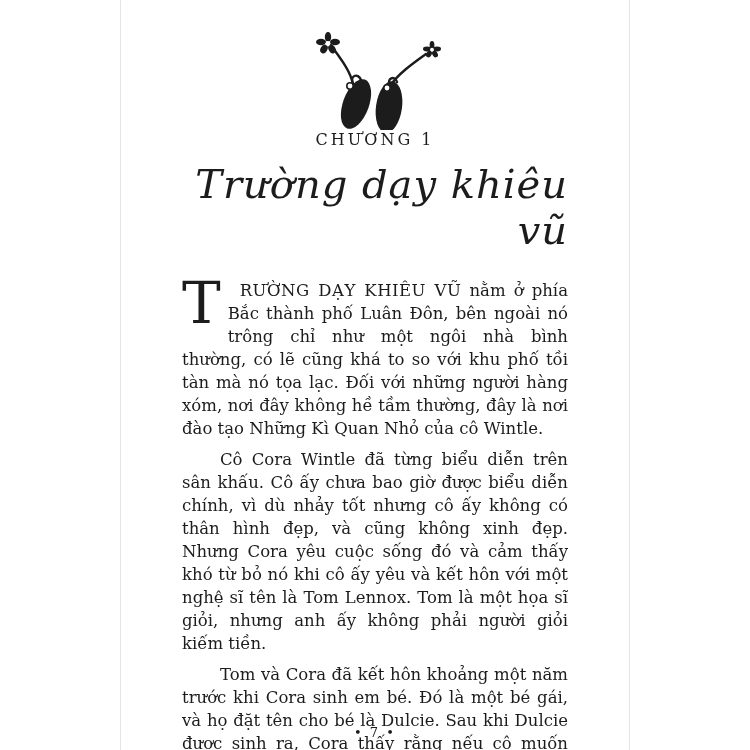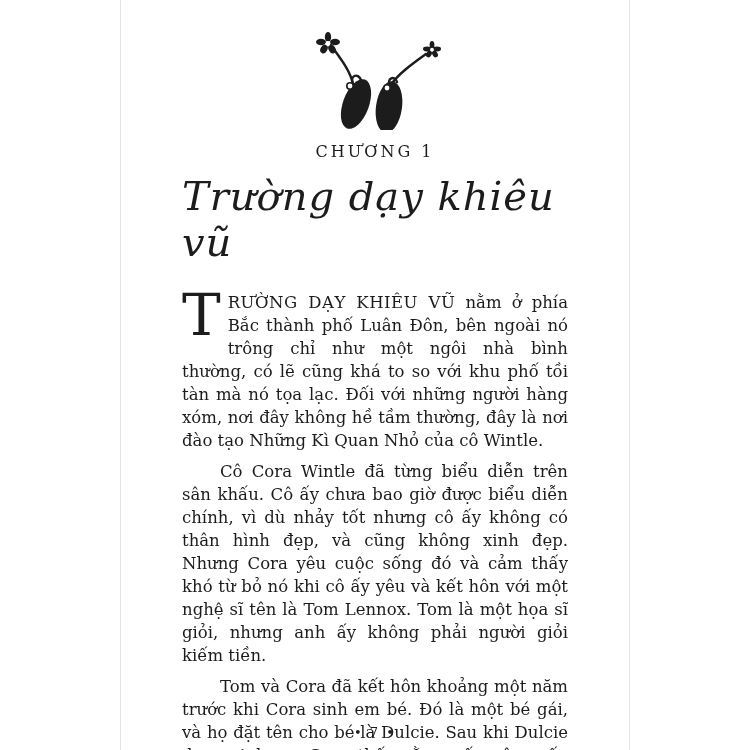--- a/index.html
+++ b/index.html
@@ -31,30 +31,30 @@
     margin: 0 auto;
   }
 
   .illustration {
     text-align: center;
     padding-top: 28px;
     height: 102px;
   }
 
   .chapter-heading {
-    margin-top: 12px;
+    margin-top: 0;
     text-align: center;
     font-size: 16px;
     letter-spacing: 3px;
     font-weight: normal;
   }
 
   .chapter-title {
     margin: 12px 0 0 0;
-    text-align: left;
+    text-align: right;
     font-size: 40px;
     font-weight: normal;
     font-style: italic;
     font-family: "DejaVu Serif", serif;
     letter-spacing: 1px;
   }
 
   .body-text {
     margin-top: 26px;
     font-size: 16.5px;
@@ -69,20 +69,21 @@
   }
 
   .dropcap {
     float: left;
     font-size: 58px;
     line-height: 45px;
     padding: 2px 7px 0 0;
   }
   .lead-caps {
     letter-spacing: 0.5px;
+    margin-left: 12px;
   }
 
   .page-number {
     position: absolute;
     left: 0;
     right: 0;
     bottom: 10px;
     text-align: center;
     font-size: 13px;
     letter-spacing: 2px;

